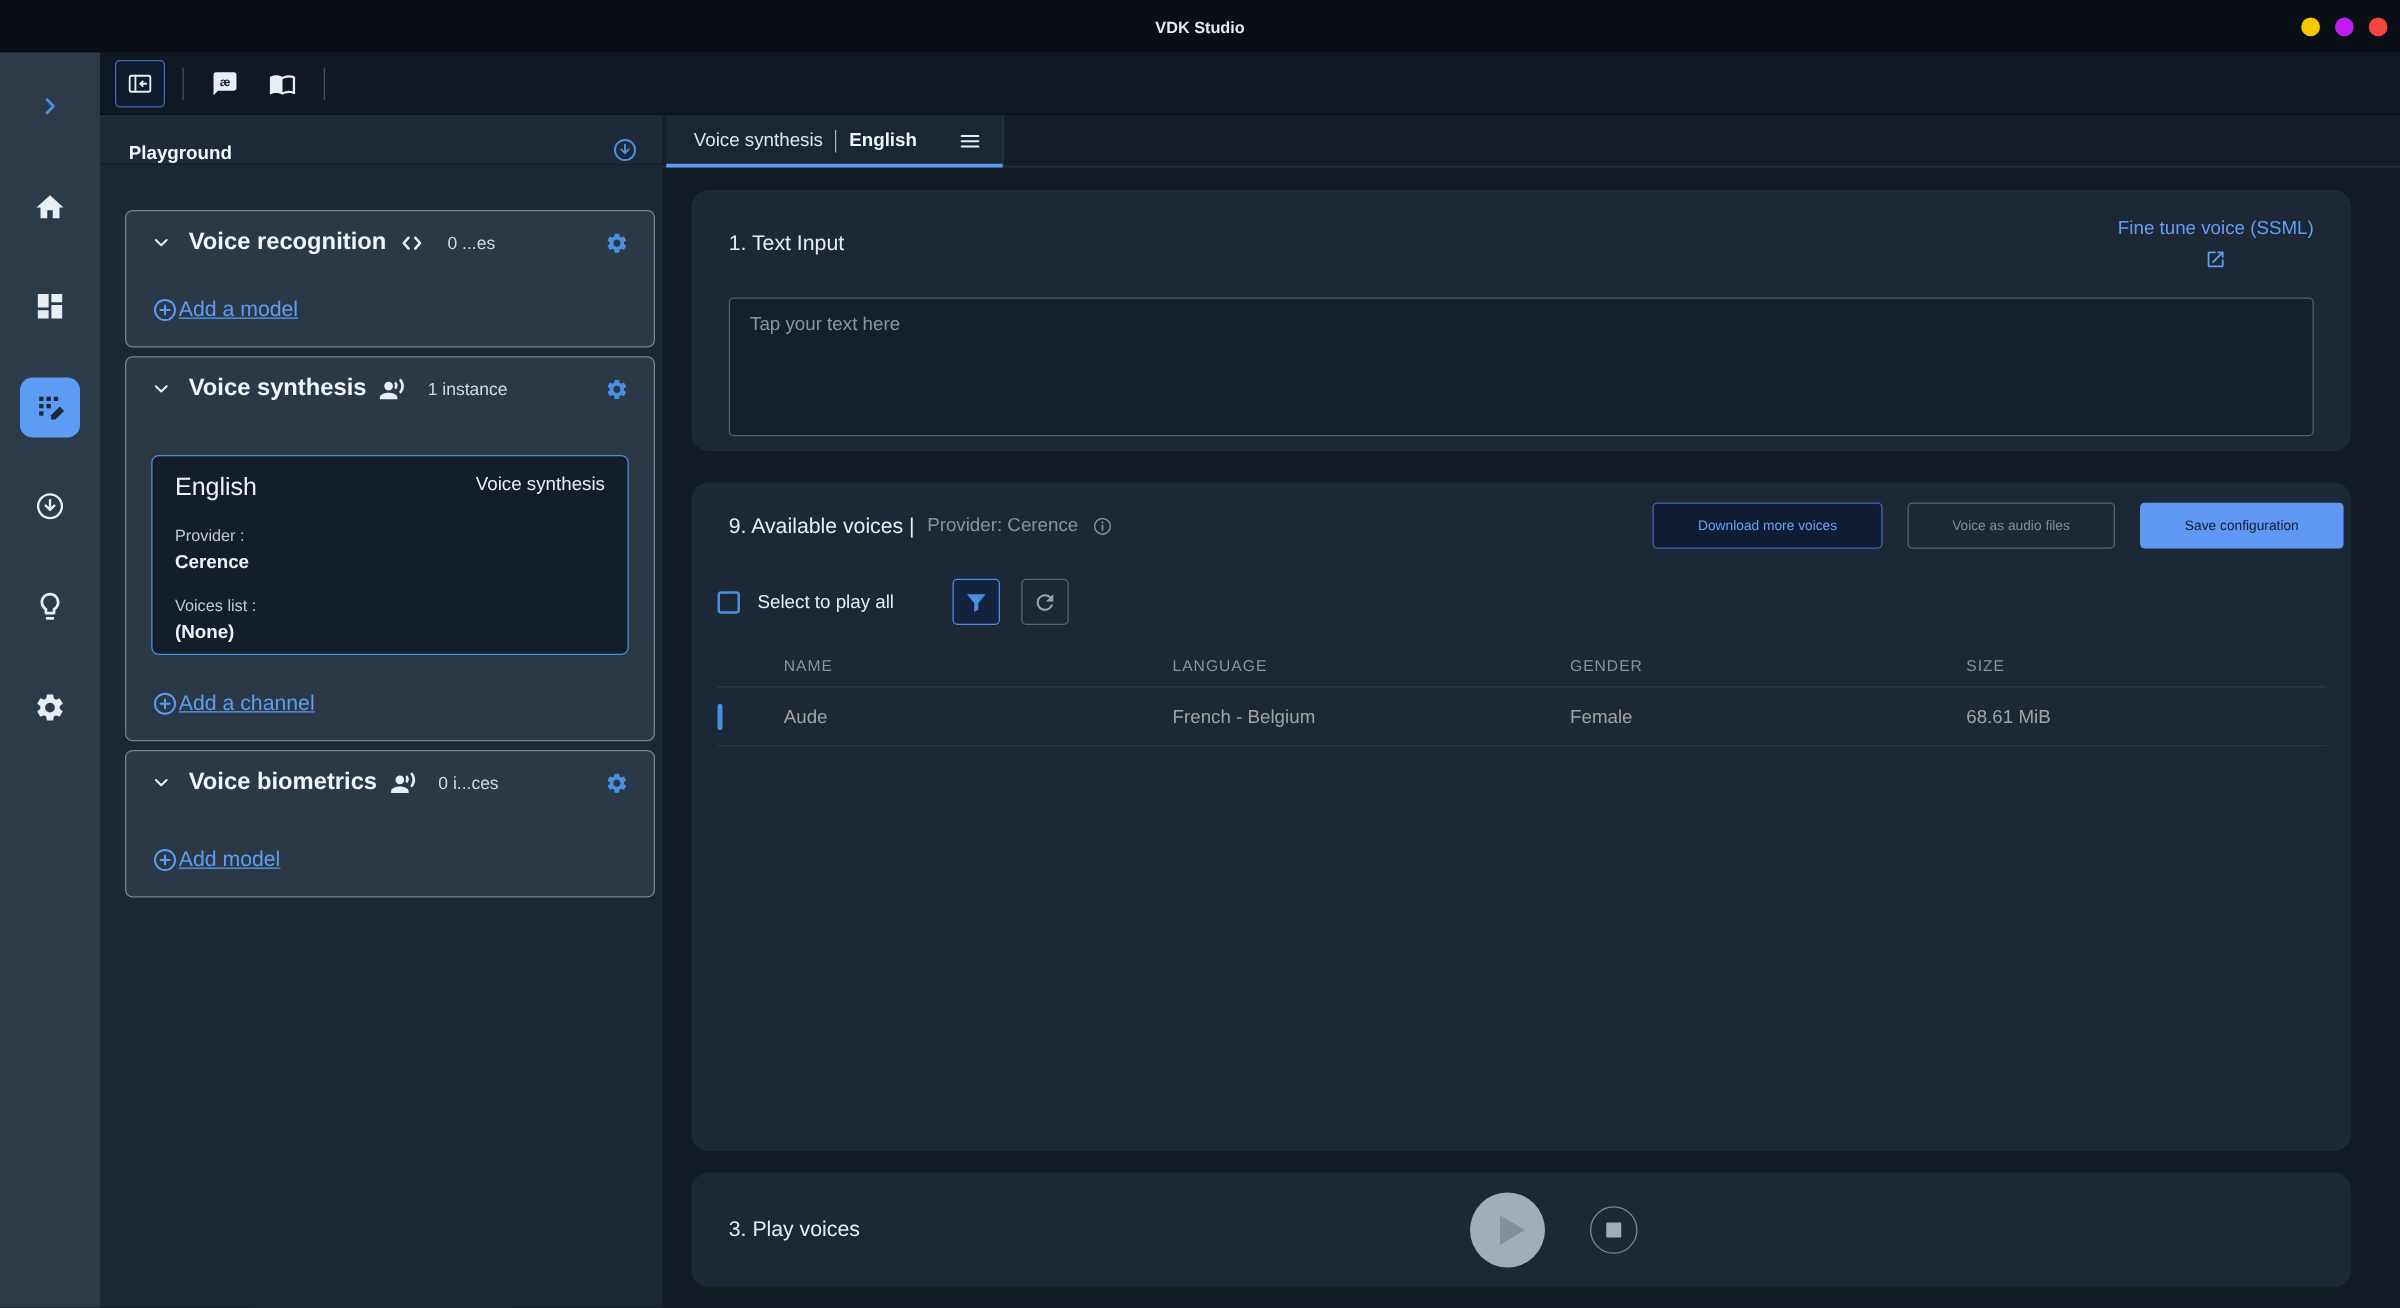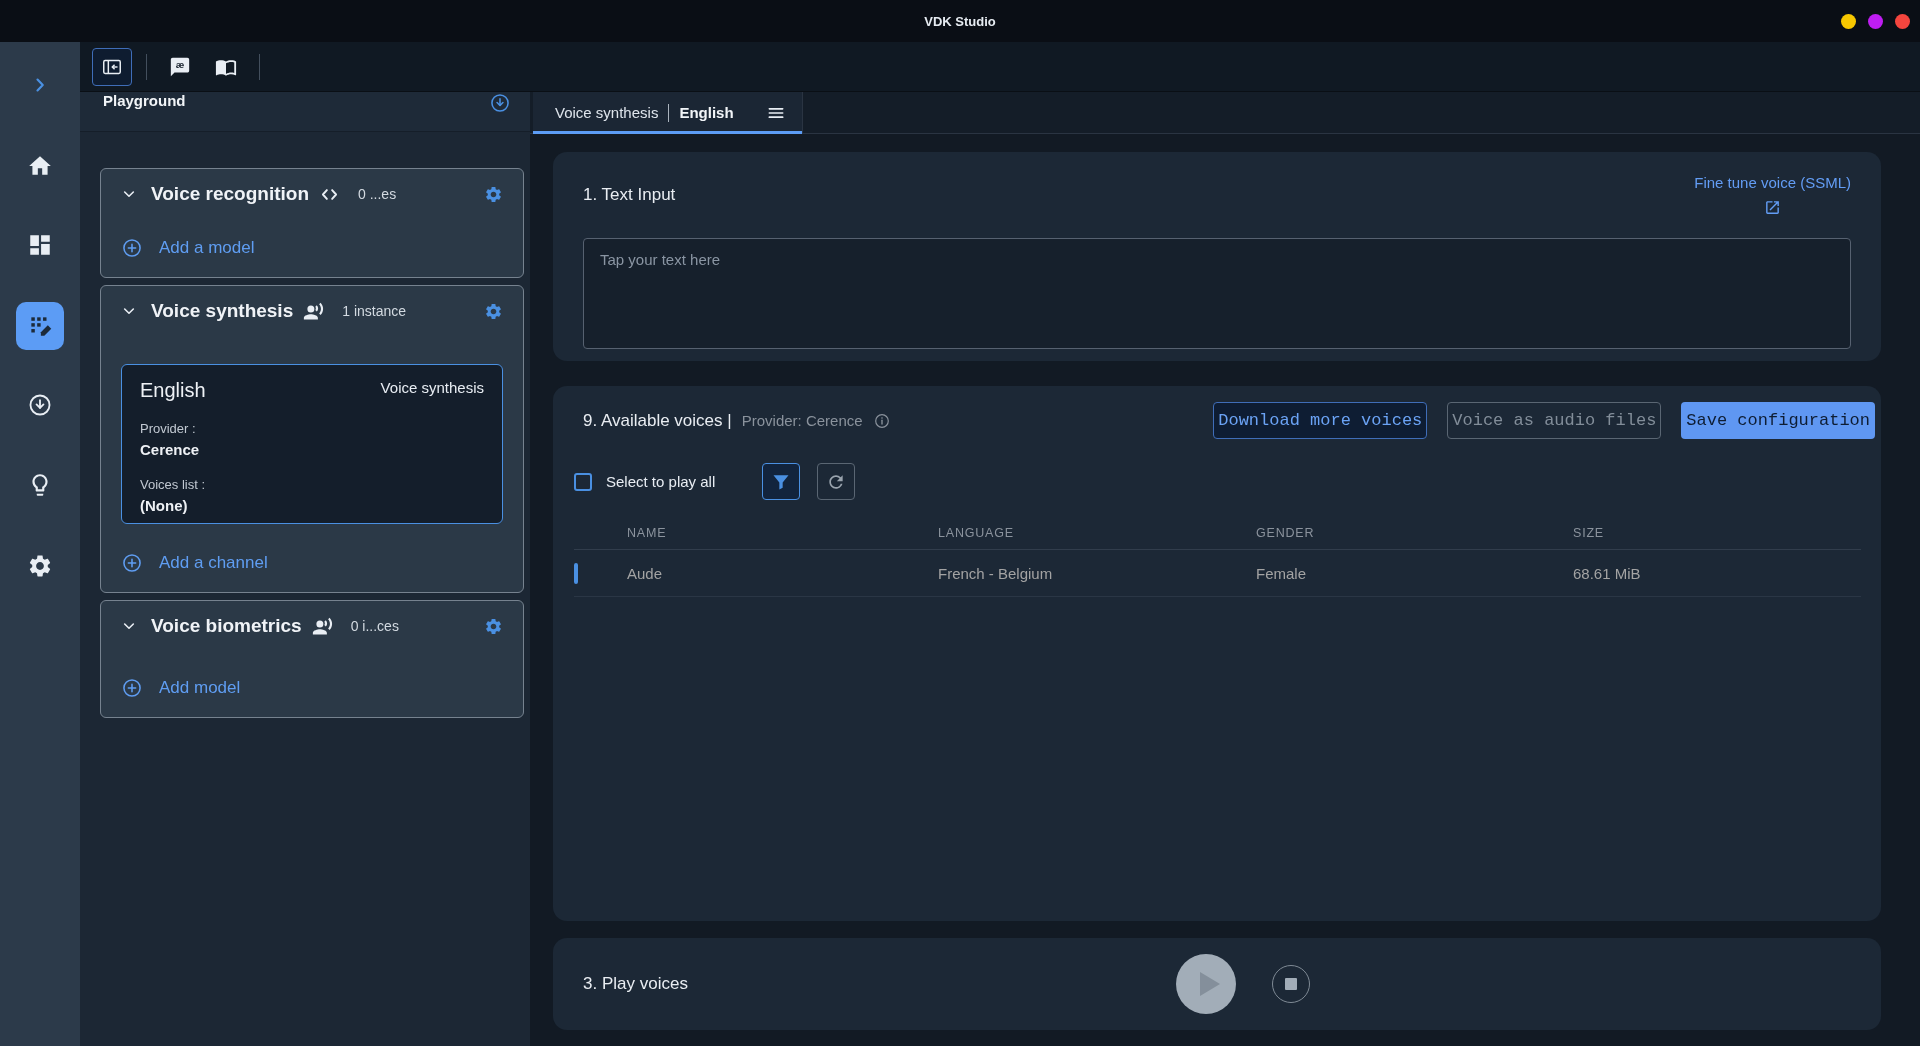--- a/index.html
+++ b/index.html
@@ -35,33 +35,33 @@
   .toolbar { height:50px; background:#101923; display:flex; align-items:center; padding-left:12px; gap:8px; border-bottom:1px solid #0a0f15; flex-shrink:0; }
   .tool-btn { width:40px; height:38px; border:1px solid #3f6db8; background:#0e1c30; border-radius:4px; display:flex; align-items:center; justify-content:center; color:#e9eef4; cursor:pointer; }
   .tool-ic { width:38px; height:38px; display:flex; align-items:center; justify-content:center; color:#e9eef4; cursor:pointer; }
   .tool-btn svg,.tool-ic svg { width:22px; height:22px; }
   .tool-div { width:1px; height:26px; background:#434f5d; margin:0 6px; }
 
   .content { flex:1; display:flex; min-height:0; }
 
   
   .panel { width:450px; flex-shrink:0; background:#1c2734; position:relative; }
-  .panel-header { height:40px; background:#1e2a38; border-bottom:1px solid #151e29; display:flex; align-items:flex-start; justify-content:space-between; padding:0 19px 0 23px; }
+  .panel-header { height:40px; background:#1e2a38; border-bottom:1px solid #151e29; display:flex; align-items:flex-end; justify-content:space-between; padding:0 19px 0 23px; }
   .panel-title { font-size:15px; font-weight:bold; color:#f2f5f8; }
   .panel-dl { color:#4a90e2; cursor:pointer; } .panel-dl svg { width:22px; height:22px; }
 
   .pcard { margin:7px 6px 0 20px; background:#2b3947; border:1px solid #76828f; border-radius:6px; padding:14px 20px 18px 20px; }
   .pcard.first { margin-top:36px; }
   .pcard-head { display:flex; align-items:center; gap:10px; color:#f0f3f7; }
   .pc-chev { color:#e9eef4; cursor:pointer; } .pc-chev svg { width:16px; height:16px; }
   .pcard-title { font-size:19px; font-weight:bold; margin-left:4px; white-space:nowrap; }
   .pc-ic { color:#e9eef4; } .pc-ic svg { width:21px; height:21px; }
   .pcard-badge { font-size:14px; color:#d3dae1; margin-left:8px; white-space:nowrap; }
   .pcard-gear { margin-left:auto; color:#4a90e2; cursor:pointer; } .pcard-gear svg { width:19px; height:19px; }
-  .add-link { display:flex; align-items:center; gap:16px; color:#5f9df2; font-size:17px; margin-top:32px; cursor:pointer; width:max-content; }
+  .add-link { display:flex; align-items:center; gap:0; color:#5f9df2; font-size:17px; margin-top:32px; cursor:pointer; width:max-content;text-decoration:underline; }
   .add-link svg { width:22px; height:22px; }
   .add-link.channel { margin-top:28px; } .add-link.model { margin-top:40px; }
 
   .instance-card { margin-top:42px; background:#141e2b; border:1.5px solid #4a90e2; border-radius:6px; padding:14px 18px; height:160px; cursor:pointer; }
   .instance-head { display:flex; justify-content:space-between; align-items:flex-start; }
   .instance-name { font-size:20px; color:#eef1f5; }
   .instance-type { font-size:15px; color:#e8edf3; }
   .meta-label { font-size:13px; color:#c2c9d2; margin-top:19px; }
   .meta-value { font-size:15px; font-weight:bold; color:#eef1f5; margin-top:5px; }
 
@@ -89,21 +89,21 @@
   .textinput { margin-top:22px; width:100%; height:111px; background:#16202c; border:1px solid #566170; border-radius:4px; color:#e8edf3; font-family:"Liberation Sans",sans-serif; font-size:15px; padding:12px 16px; resize:none; outline:none; display:block; }
   .textinput::placeholder { color:#8a95a3; }
 
   
   .card-voices { margin-top:25px; height:535px; padding:16px 6px 16px 21px; }
   .voices-titlerow { display:flex; align-items:center; }
   .voices-titles { display:flex; align-items:center; margin-left:9px; }
   .subtitle { font-size:15px; color:#8a929c; margin-left:10px; }
   .info-ic { color:#8a929c; margin-left:10px; cursor:pointer; } .info-ic svg { width:18px; height:18px; }
   .btn-group { margin-left:auto; display:flex; gap:20px; }
-  .btn { height:37px; border-radius:4px; font-size:17px; font-family:Liberation Mono, monospace; padding:0 4px; display:flex; align-items:center; border:1px solid transparent; cursor:pointer; white-space:nowrap; }
+  .btn { height:37px; border-radius:4px; font-size:11px; font-family:Liberation Sans, sans-serif; padding:0 35px; display:flex; align-items:center; border:1px solid transparent; cursor:pointer; white-space:nowrap; }
   .btn-outline-blue { background:#0e1d33; border-color:#3f6db8; color:#6ba3f5; }
   .btn-disabled { background:transparent; border-color:#5a6673; color:#828d99; }
   .btn-primary { background:#5f97f2; color:#0e1d33; }
 
   .controls-row { margin-top:24px; display:flex; align-items:center; }
   .checkbox { width:18px; height:18px; border:2px solid #4a90e2; border-radius:3px; background:transparent; cursor:pointer; flex-shrink:0; }
   .cb-label { font-size:15px; margin-left:14px; color:#e8edf3; }
   .icon-btn { width:38px; height:37px; border-radius:4px; display:flex; align-items:center; justify-content:center; cursor:pointer; }
   .icon-btn svg { width:20px; height:20px; }
   .filter-btn { background:#12243d; border:1px solid #4a90e2; color:#4a90e2; margin-left:47px; }

